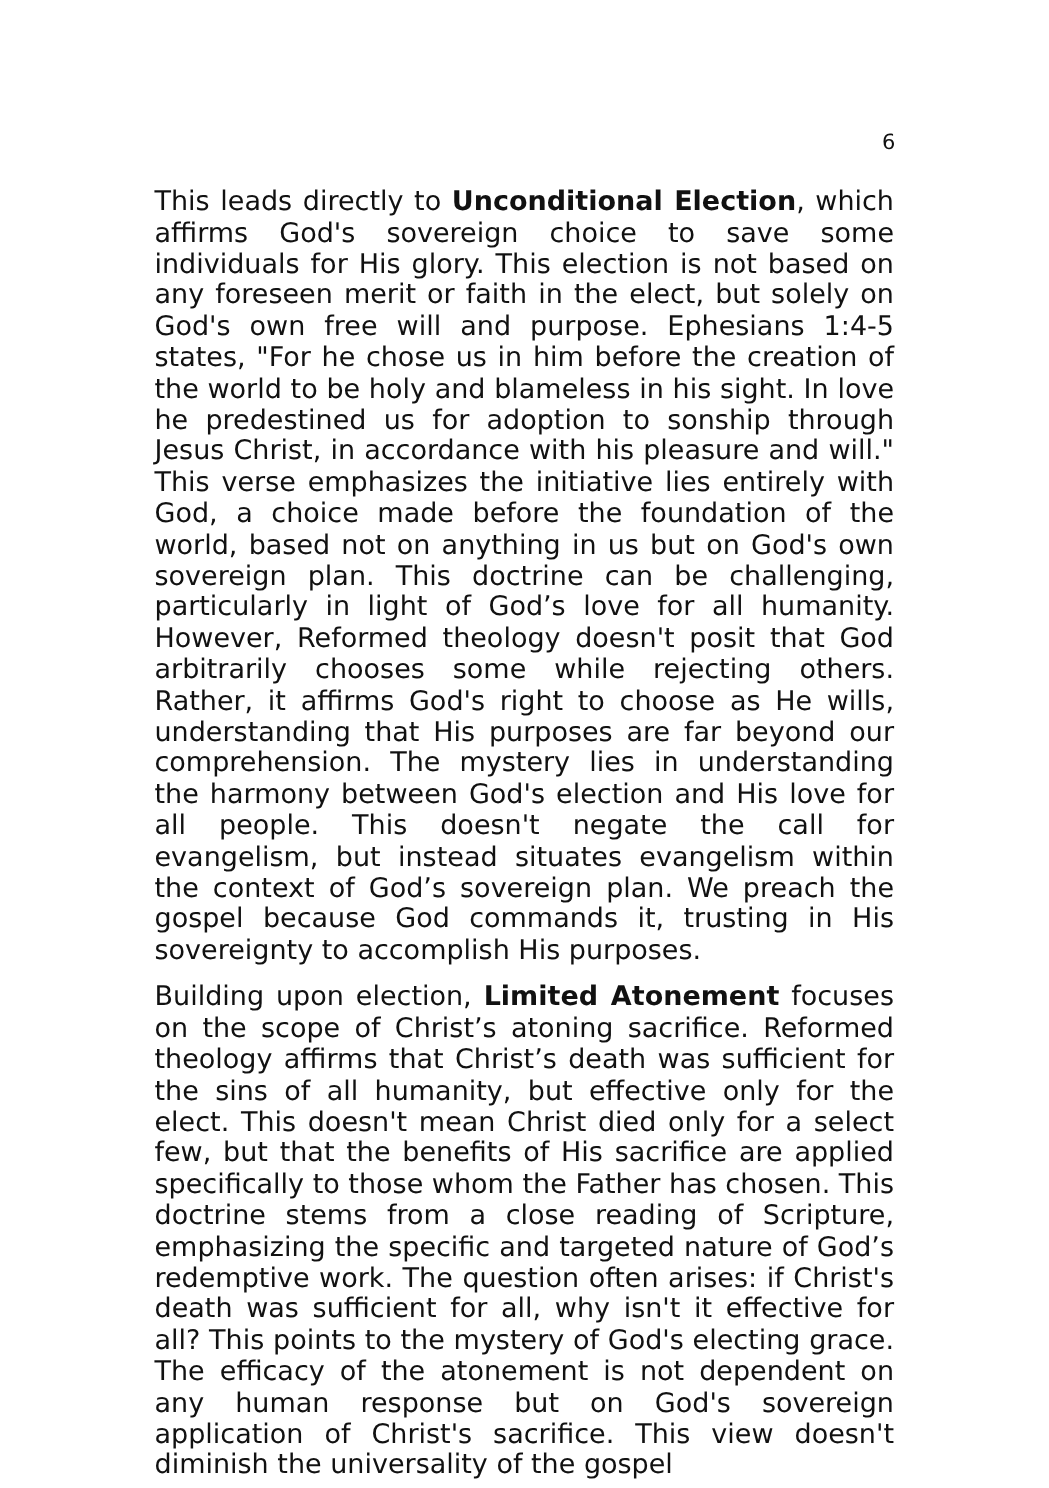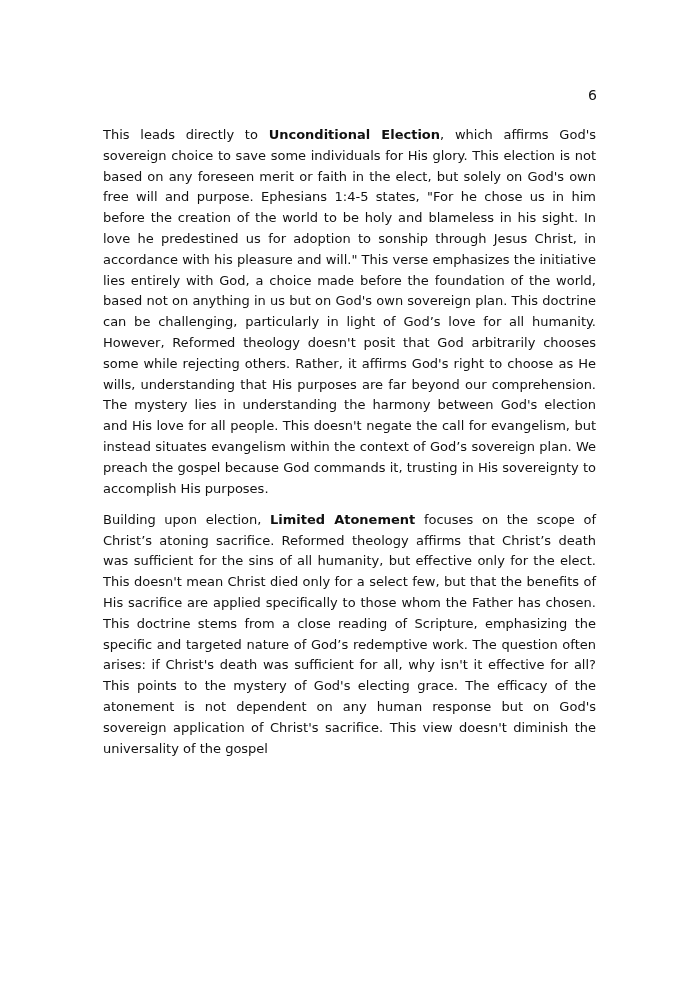--- a/index.html
+++ b/index.html
@@ -23,21 +23,21 @@
       line-height: 20px;
     }
     .content {
       position: absolute;
       left: 103px;
       top: 125px;
       width: 493px;
     }
     .para {
       margin: 0 0 10.5px 0;
-      font-size: 13px;
+      font-size: 18px;
       line-height: 20.8px;
       text-align: justify;
       letter-spacing: 0px;
       word-spacing: 0px;
     }
     .para b {
       font-weight: bold;
     }
   </style>
 </head>

